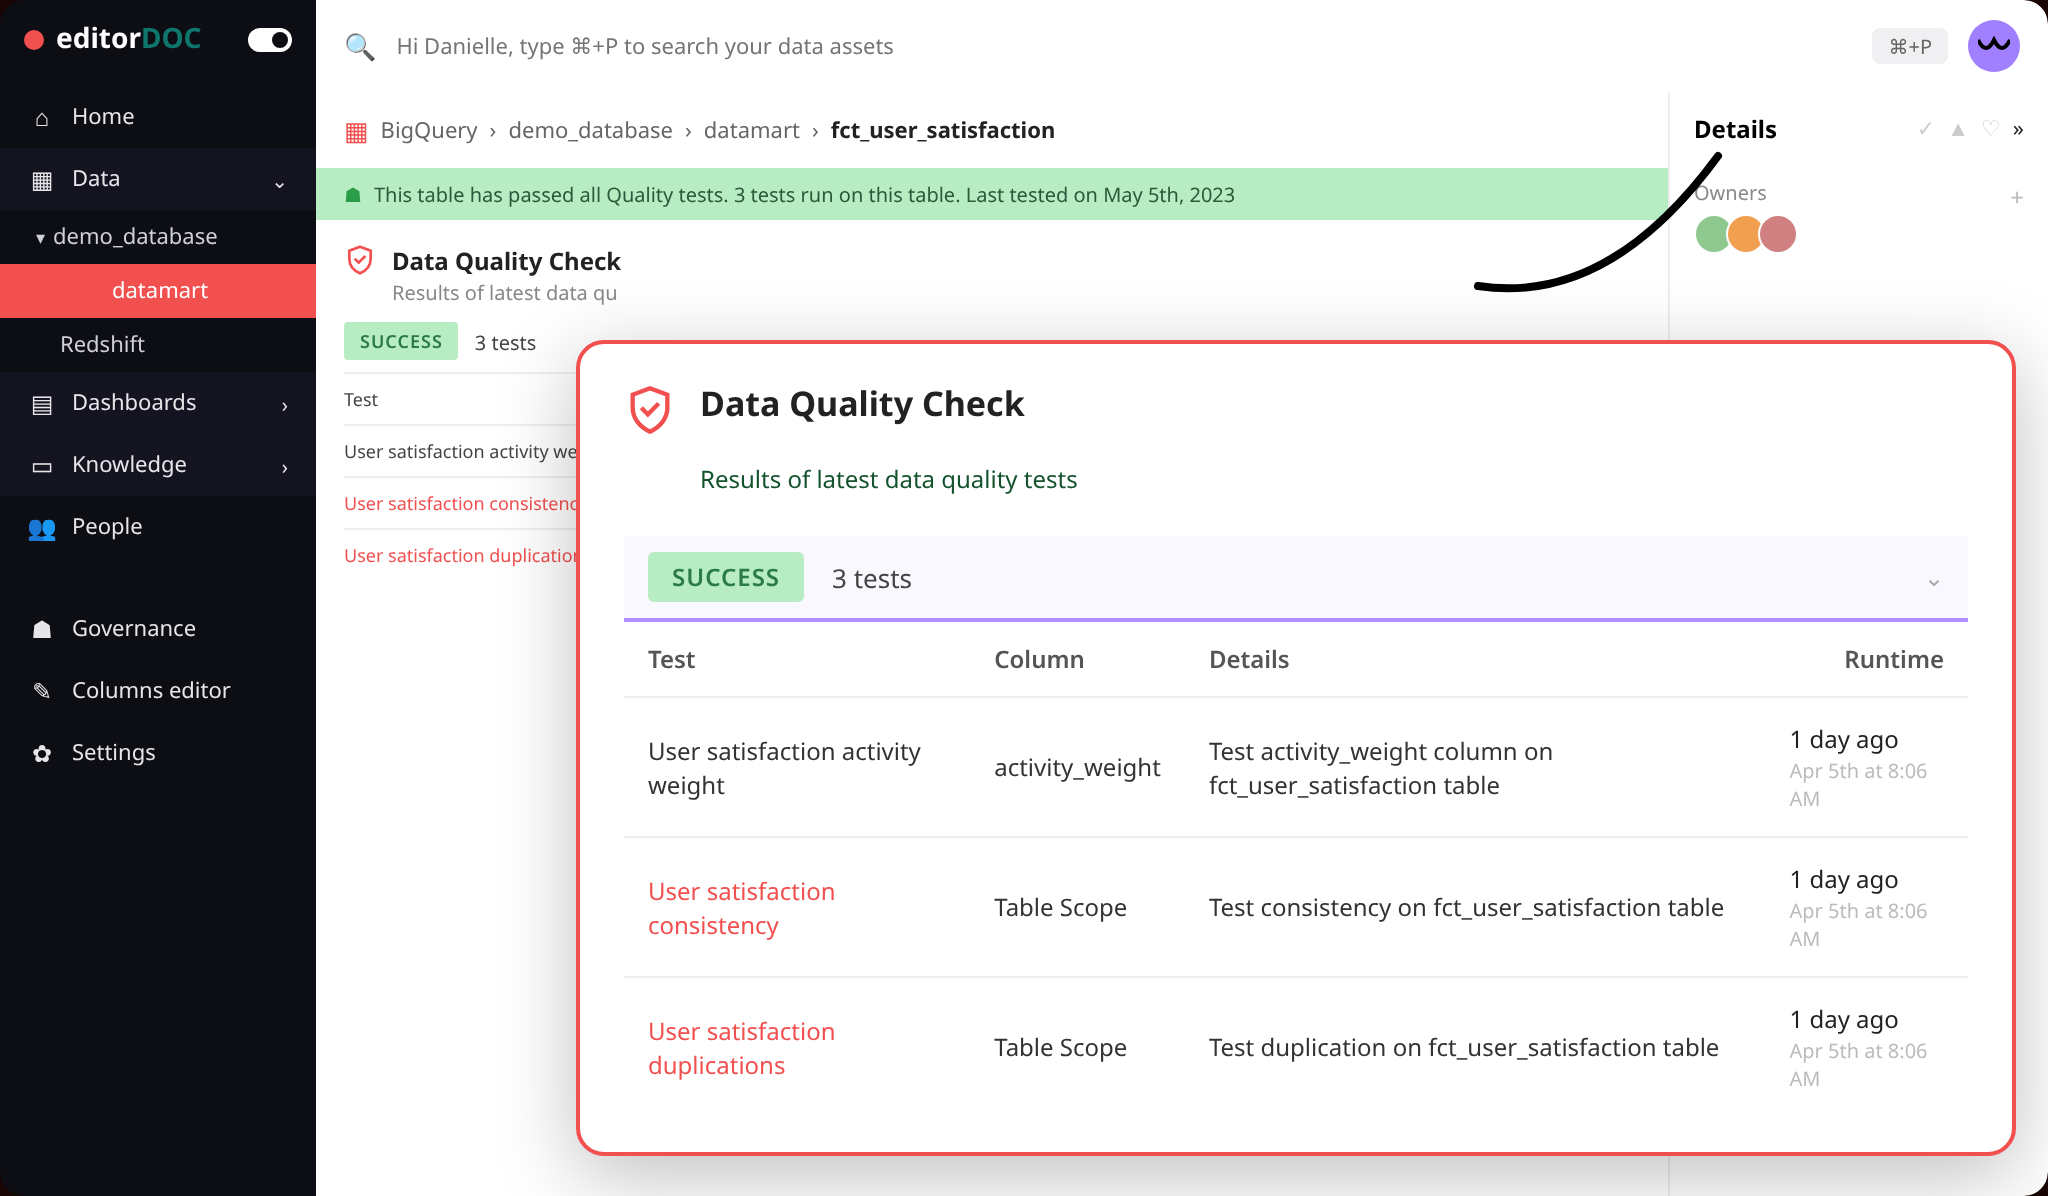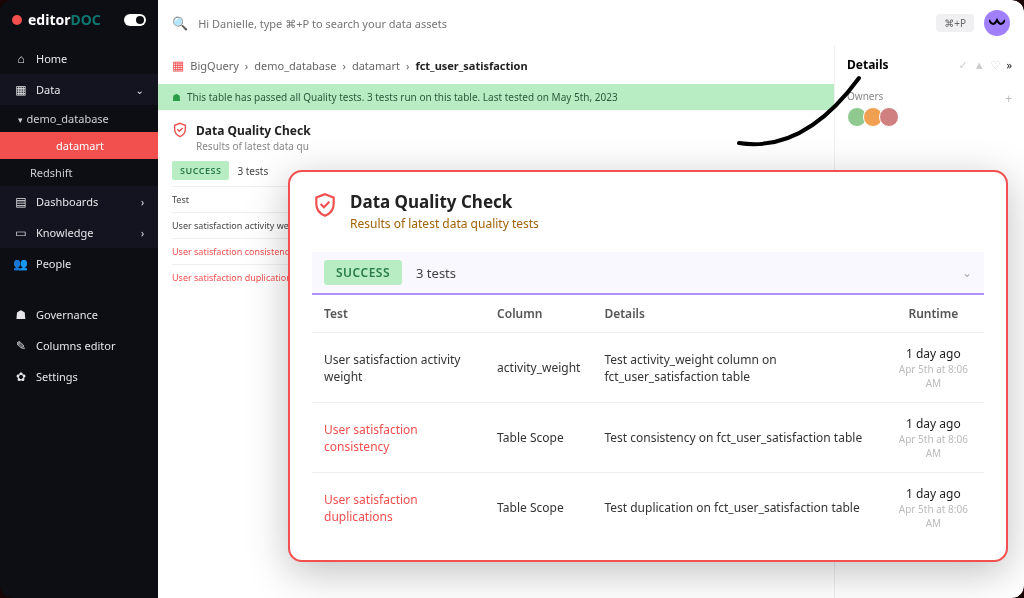--- a/index.html
+++ b/index.html
@@ -57,35 +57,35 @@
 .owner-av{width:20px;height:20px;border-radius:50%;margin-left:-4px;border:1.5px solid #fff}
 .owner-av:first-child{margin-left:0}
 .owners-add{margin-left:auto;color:#bbb;font-size:12px}
 .swoosh{position:absolute;top:68px;right:160px;width:130px;height:90px;pointer-events:none}
 
 
 .overlay{position:absolute;top:170px;left:288px;width:720px;background:#fff;border:2px solid #f24f4f;border-radius:14px;box-shadow:0 10px 40px rgba(0,0,0,0.25);padding:18px 22px}
 .ov-head{display:flex;align-items:flex-start;gap:12px}
 .ov-shield{width:26px;height:26px;margin-top:2px}
 .ov-title{font-size:17px;font-weight:700;color:#222}
-.ov-sub{font-size:12px;color:#a16207;margin-top:2px}
+.ov-sub{font-size:12px;color:#14532d;margin-top:18px}
 .ov-status{display:flex;align-items:center;gap:14px;margin-top:20px;padding:8px 12px;background:#faf8ff;border-bottom:2px solid #b090ff}
 .ov-success{background:#b8edc4;color:#2a7a4a;padding:4px 12px;font-size:12px;font-weight:600;border-radius:3px;letter-spacing:0.5px}
 .ov-tests{font-size:13px;color:#444}
 .ov-chev{margin-left:auto;color:#aaa;font-size:12px}
 .ov-table{width:100%;border-collapse:collapse;margin-top:0}
 .ov-table th{text-align:left;padding:10px 12px;font-size:12px;color:#555;font-weight:600;border-bottom:1px solid #eee}
-.ov-table th:last-child{text-align:center}
+.ov-table th:last-child{text-align:right}
 .ov-table td{padding:12px;font-size:12px;color:#333;border-bottom:1px solid #eee;vertical-align:middle}
 .ov-table tr:last-child td{border-bottom:none}
 .test-name{color:#333}
 .test-name.red{color:#f24f4f}
 .col-val{color:#f24f4f}
 .col-scope{color:#aaa}
-.runtime{text-align:center}
+.runtime{text-align:left}
 .runtime .ago{color:#222}
 .runtime .ts{color:#bbb;font-size:10px}
 </style>
 </head>
 <body>
 
 <div class="app">
   <div class="sidebar">
     <div class="logo">
       <span style="width:10px;height:10px;border-radius:50%;background:#f24f4f"></span>

